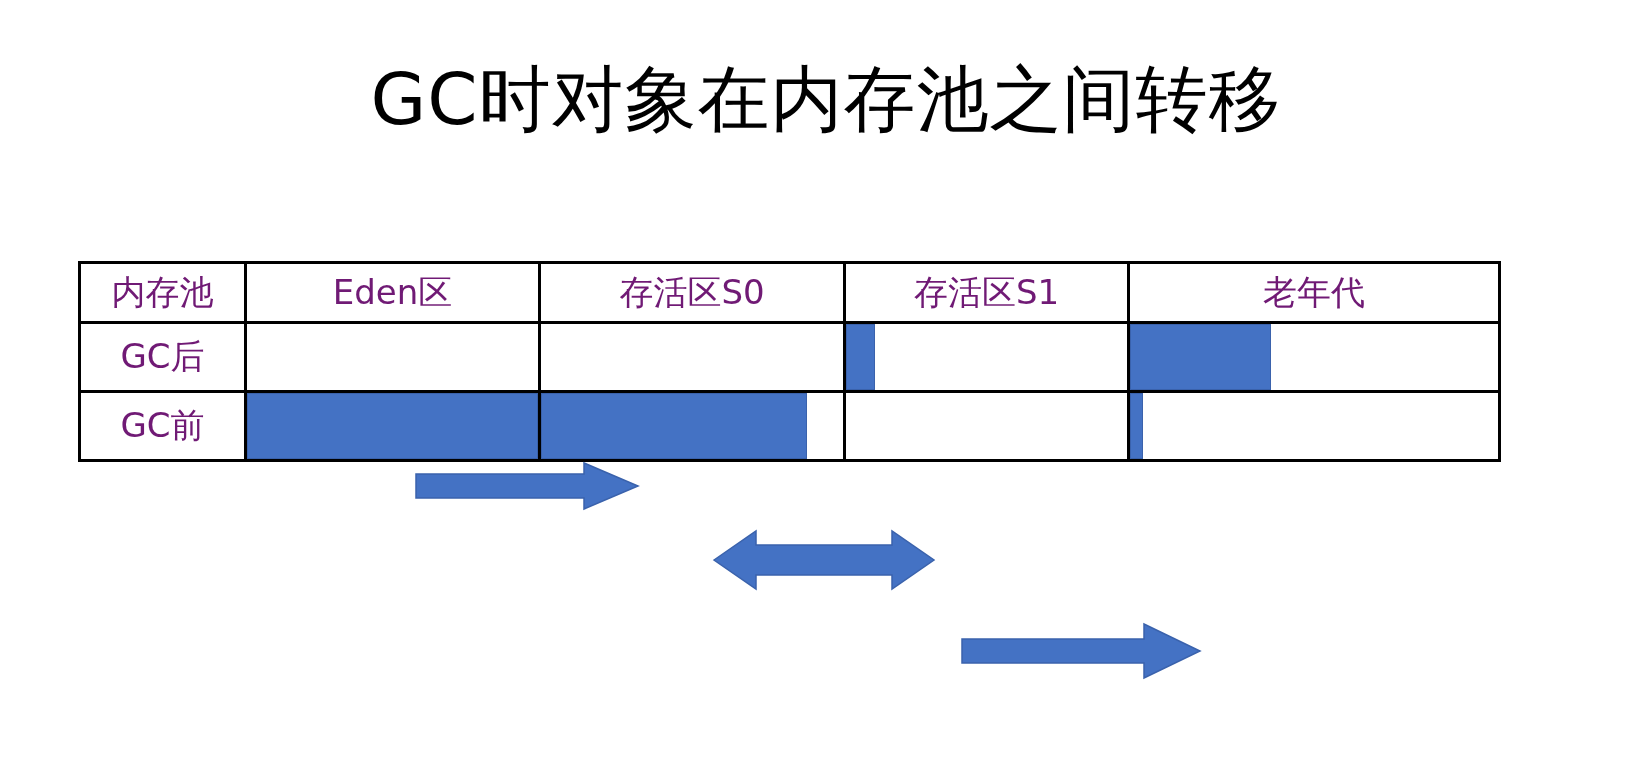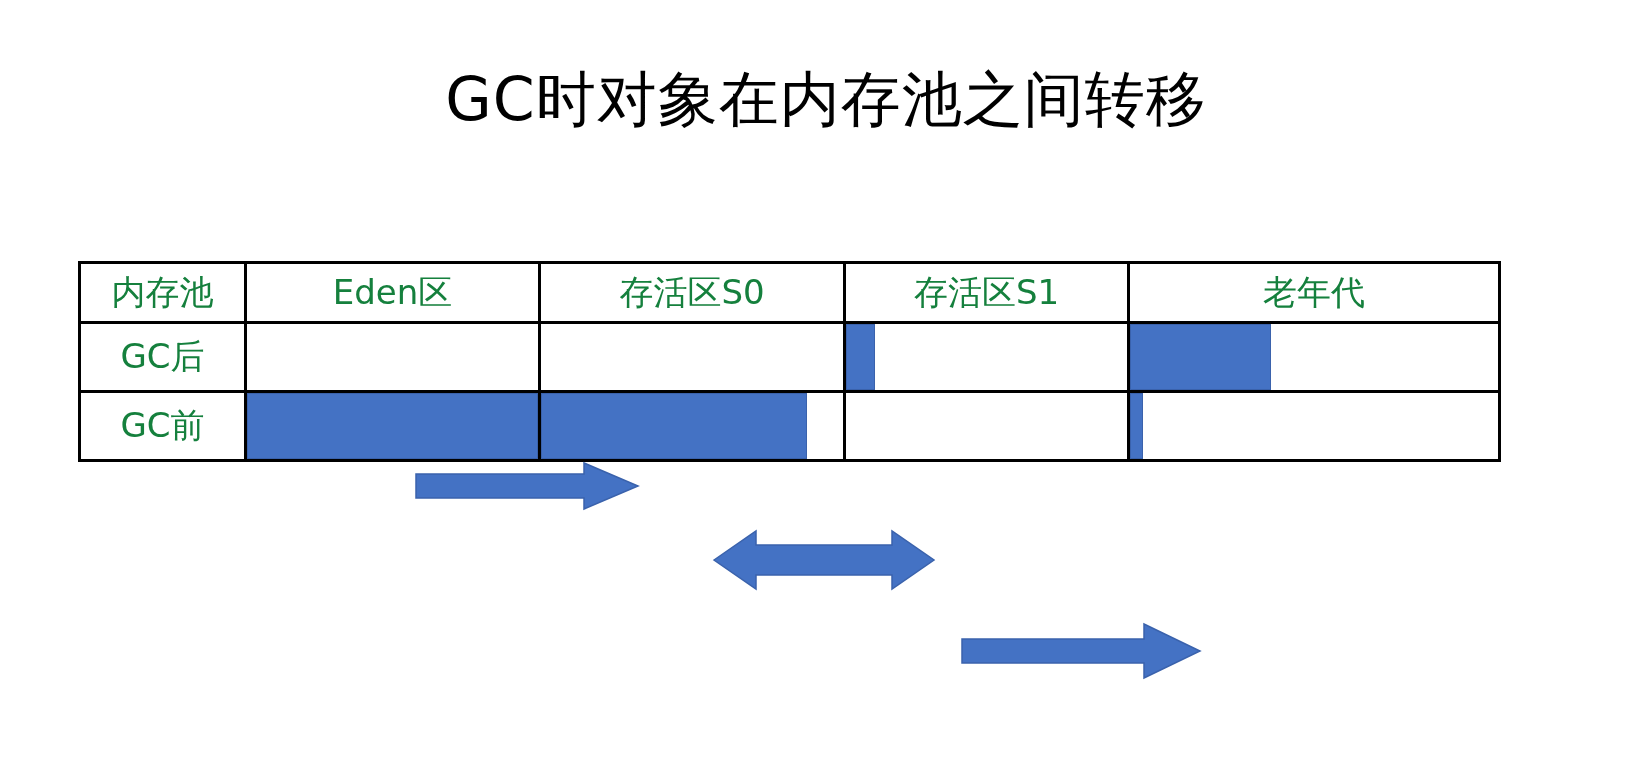--- a/index.html
+++ b/index.html
@@ -23,21 +23,21 @@
     background: #ffffff;
   }
 
   
   #slide-title {
     position: absolute;
     left: 0;
     top: 44px;
     width: 1652px;
     text-align: center;
-    font-size: 60px;
+    font-size: 72px;
     line-height: 110px;
     font-weight: 400;
     letter-spacing: 1px;
     color: #000000;
     white-space: nowrap;
     font-family: "DejaVu Sans", "Liberation Sans", sans-serif;
   }
 
   
   #memory-table {
@@ -51,21 +51,21 @@
     background: #ffffff;
   }
   #memory-table td {
     border: 3px solid #000000;
     padding: 0;
     margin: 0;
     text-align: center;
     vertical-align: middle;
     font-size: 34px;
     font-family: "DejaVu Sans", "Liberation Sans", sans-serif;
-    color: #15803d;
+    color: #701a75;
     position: relative;
     background: #ffffff;
   }
   #memory-table tr.header-row td { height: 57px; }
   #memory-table tr.data-row td { height: 66px; }
 
   .col-pool  { width: 166px; }
   .col-eden  { width: 294px; }
   .col-s0    { width: 305px; }
   .col-s1    { width: 284px; }

